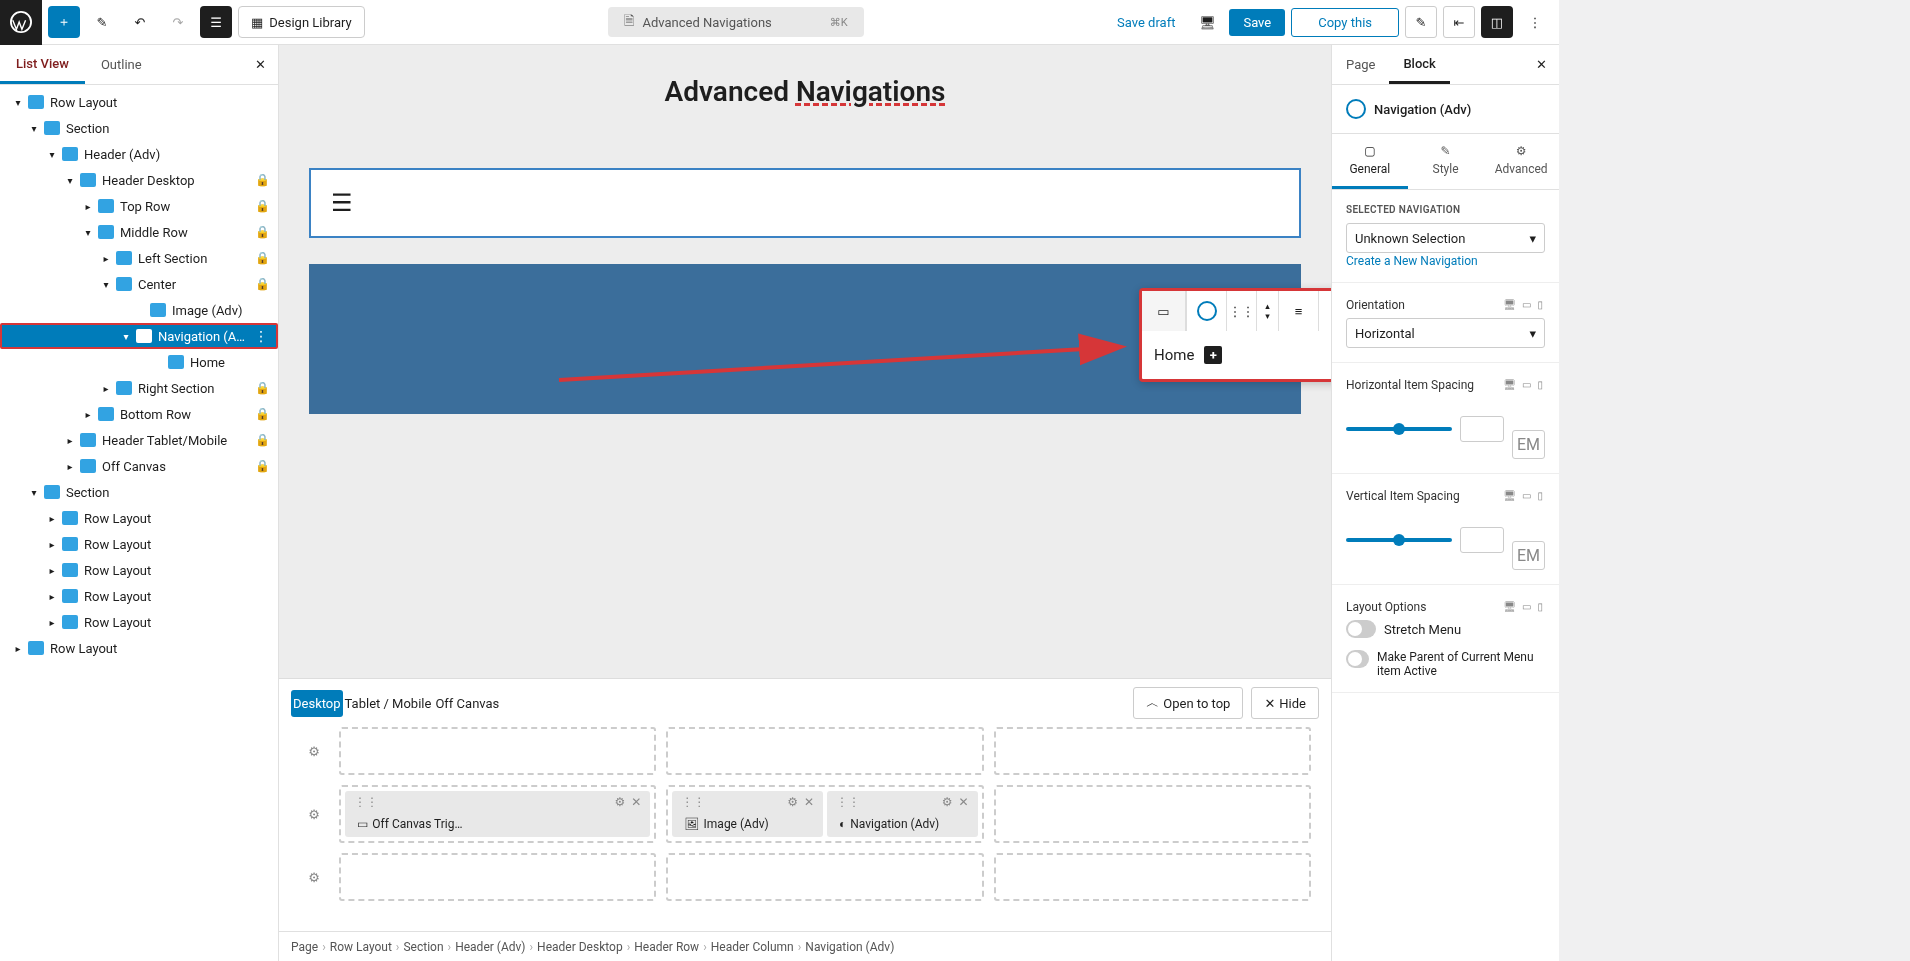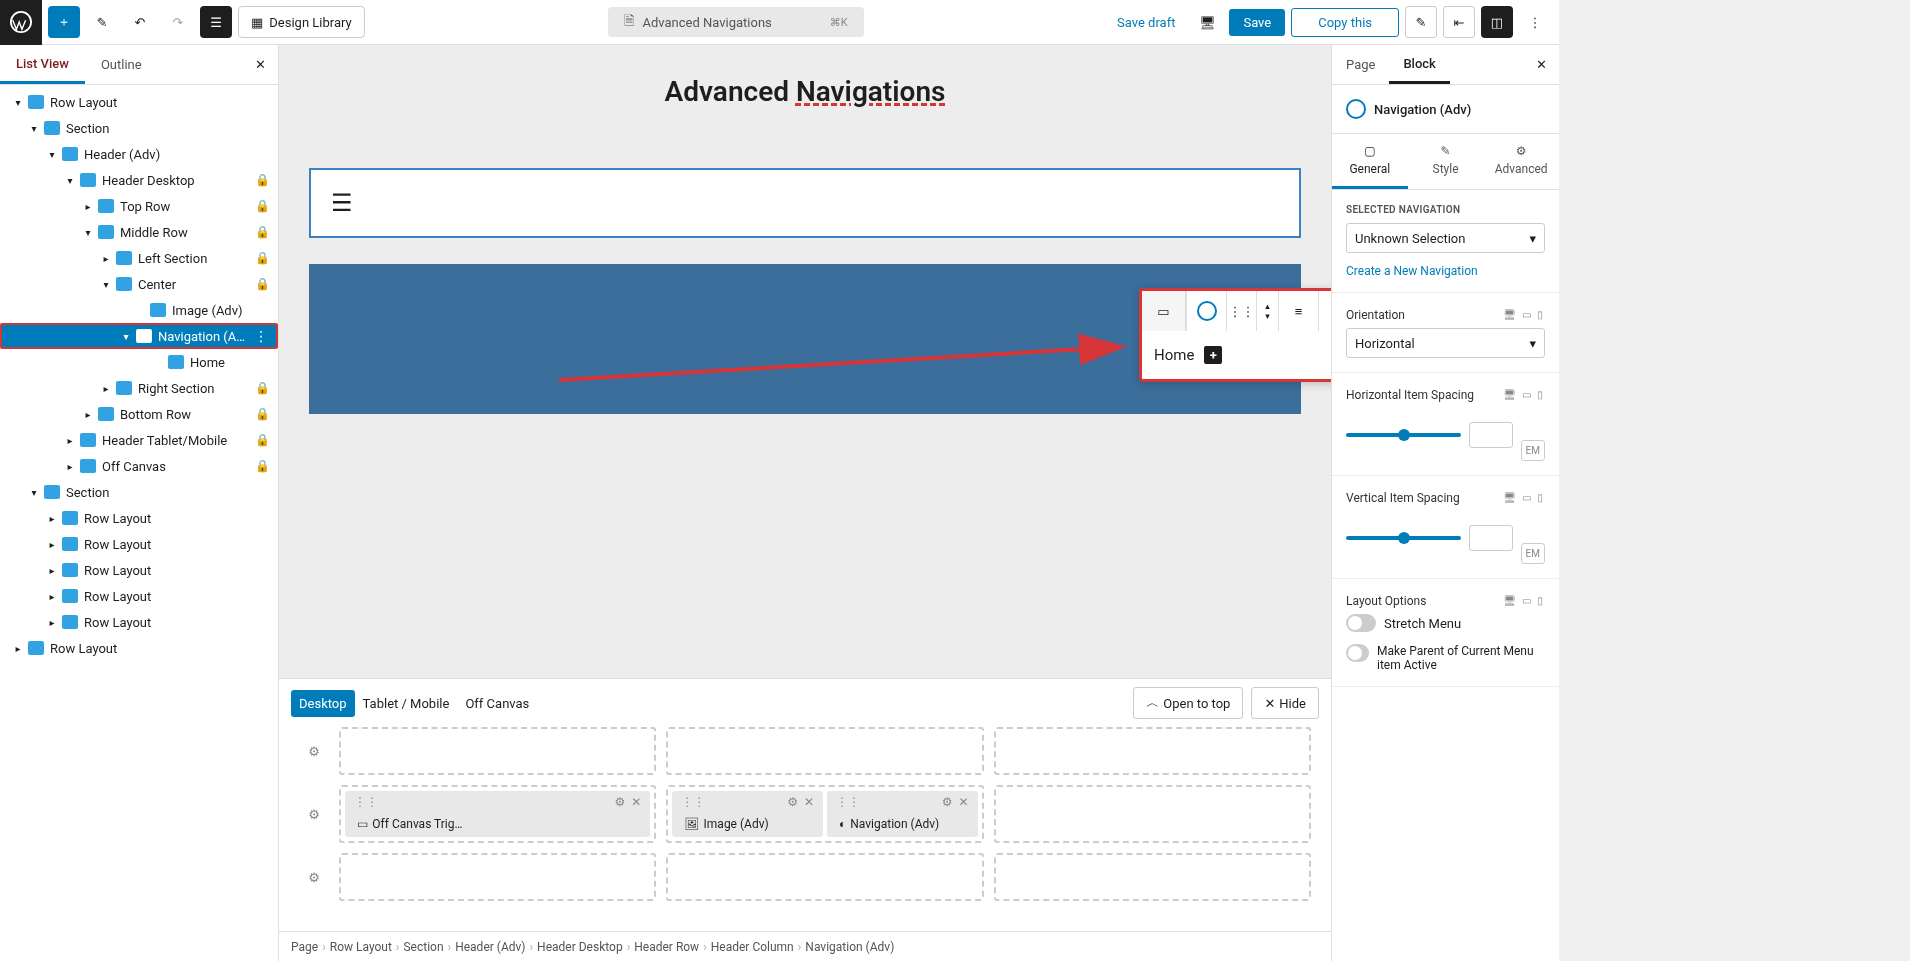--- a/index.html
+++ b/index.html
@@ -61,21 +61,21 @@
 .float-row2 { display: flex; align-items: center; height: 48px; padding: 0 12px; gap: 10px; }
 .add-box { width: 18px; height: 18px; background: #1e1e1e; color: #fff; display: flex; align-items: center; justify-content: center; border-radius: 2px; font-weight: bold; }
 
 
 .arrow { position: absolute; pointer-events: none; }
 .arrow svg { overflow: visible; }
 
 
 .bottom-panel { background: #fff; border-top: 1px solid #ddd; display: flex; flex-direction: column; }
 .bp-tabs { display: flex; align-items: center; padding: 8px 12px; gap: 0; }
-.bp-tab { padding: 6px 8px; border-radius: 3px; cursor: pointer; font-size: 13px; }
+.bp-tab { padding: 6px 2px; border-radius: 3px; cursor: pointer; font-size: 13px; }
 .bp-tab.active { background: #007cba; color: #fff; }
 .bp-right { margin-left: auto; display: flex; gap: 8px; }
 .bp-btn { border: 1px solid #ccc; padding: 6px 12px; border-radius: 3px; display: flex; align-items: center; gap: 4px; cursor: pointer; }
 .bp-grid { padding: 0 20px 20px; }
 .bp-grid-row { display: flex; gap: 10px; margin-bottom: 10px; align-items: stretch; }
 .gear-col { width: 30px; display: flex; align-items: center; justify-content: center; color: #888; }
 .bp-cell { flex: 1; border: 2px dashed #ccc; min-height: 48px; border-radius: 3px; display: flex; align-items: center; padding: 4px; gap: 6px; }
 .bp-chip { background: #e8e8e8; border-radius: 3px; display: flex; align-items: center; padding: 4px 6px; gap: 6px; font-size: 12px; flex: 1; }
 .chip-ctrl { color: #888; cursor: pointer; padding: 0 3px; }
 .bp-chip-row2 { padding: 2px 6px; display: flex; align-items: center; gap: 4px; }
@@ -99,21 +99,21 @@
 .insp-label { font-size: 10px; font-weight: 600; text-transform: uppercase; color: #555; margin-bottom: 8px; letter-spacing: 0.3px; }
 .insp-row-label { font-size: 12px; color: #333; margin-bottom: 6px; display: flex; align-items: center; justify-content: space-between; }
 .select { width: 100%; height: 30px; border: 1px solid #ccc; border-radius: 3px; padding: 0 8px; display: flex; align-items: center; justify-content: space-between; background: #fff; cursor: pointer; }
 .link { color: #007cba; font-size: 12px; cursor: pointer; }
 .nav-builder-box { border: 3px solid #d63638; padding: 10px; border-radius: 3px; }
 .nav-builder-btn { border: 1px solid #007cba; color: #007cba; padding: 8px 14px; border-radius: 3px; text-align: center; cursor: pointer; }
 .slider-row { display: flex; align-items: center; gap: 8px; }
 .slider { flex: 1; height: 4px; background: #007cba; border-radius: 2px; position: relative; }
 .slider::after { content:''; position: absolute; right: 44%; top: -4px; width: 12px; height: 12px; background: #007cba; border-radius: 50%; }
 .slider-input { width: 44px; height: 26px; border: 1px solid #ccc; border-radius: 3px; display: flex; align-items: center; justify-content: center; font-size: 11px; }
-.unit { font-size: 10px; color: #888; border: 1px solid #ccc; border-radius: 3px; padding: 4px; margin-top: 32px; }
+.unit { font-size: 16px; color: #888; border: 1px solid #ccc; border-radius: 3px; padding: 4px; margin-top: 32px; }
 .toggle { width: 30px; height: 18px; background: #ccc; border-radius: 9px; position: relative; cursor: pointer; }
 .toggle::after { content:''; position: absolute; width: 14px; height: 14px; background: #fff; border-radius: 50%; top: 2px; left: 2px; }
 .device-icons { display: flex; gap: 2px; font-size: 10px; color: #888; }
 .device-icons span { padding: 2px; }
 </style>
 </head>
 <body>
 
 <div class="app">
 
@@ -440,21 +440,21 @@
             <span>⚙</span>
             <span>Advanced</span>
           </div>
       </div>
       <div class="insp-section">
         <div class="insp-label">SELECTED NAVIGATION</div>
         <div class="select">
             <span>Unknown Selection</span>
             <span>▾</span>
           </div>
-        <div style="margin-top:10px"><span class="link">Create a New Navigation</span></div>
+        <div style=""><span class="link">Create a New Navigation</span></div>
       </div>
       <div class="insp-section">
         <div class="insp-row-label">
             <span>Orientation</span>
             <span class="device-icons">
               <span>🖥</span>
               <span>▭</span>
               <span>▯</span>
             </span>
           </div>

